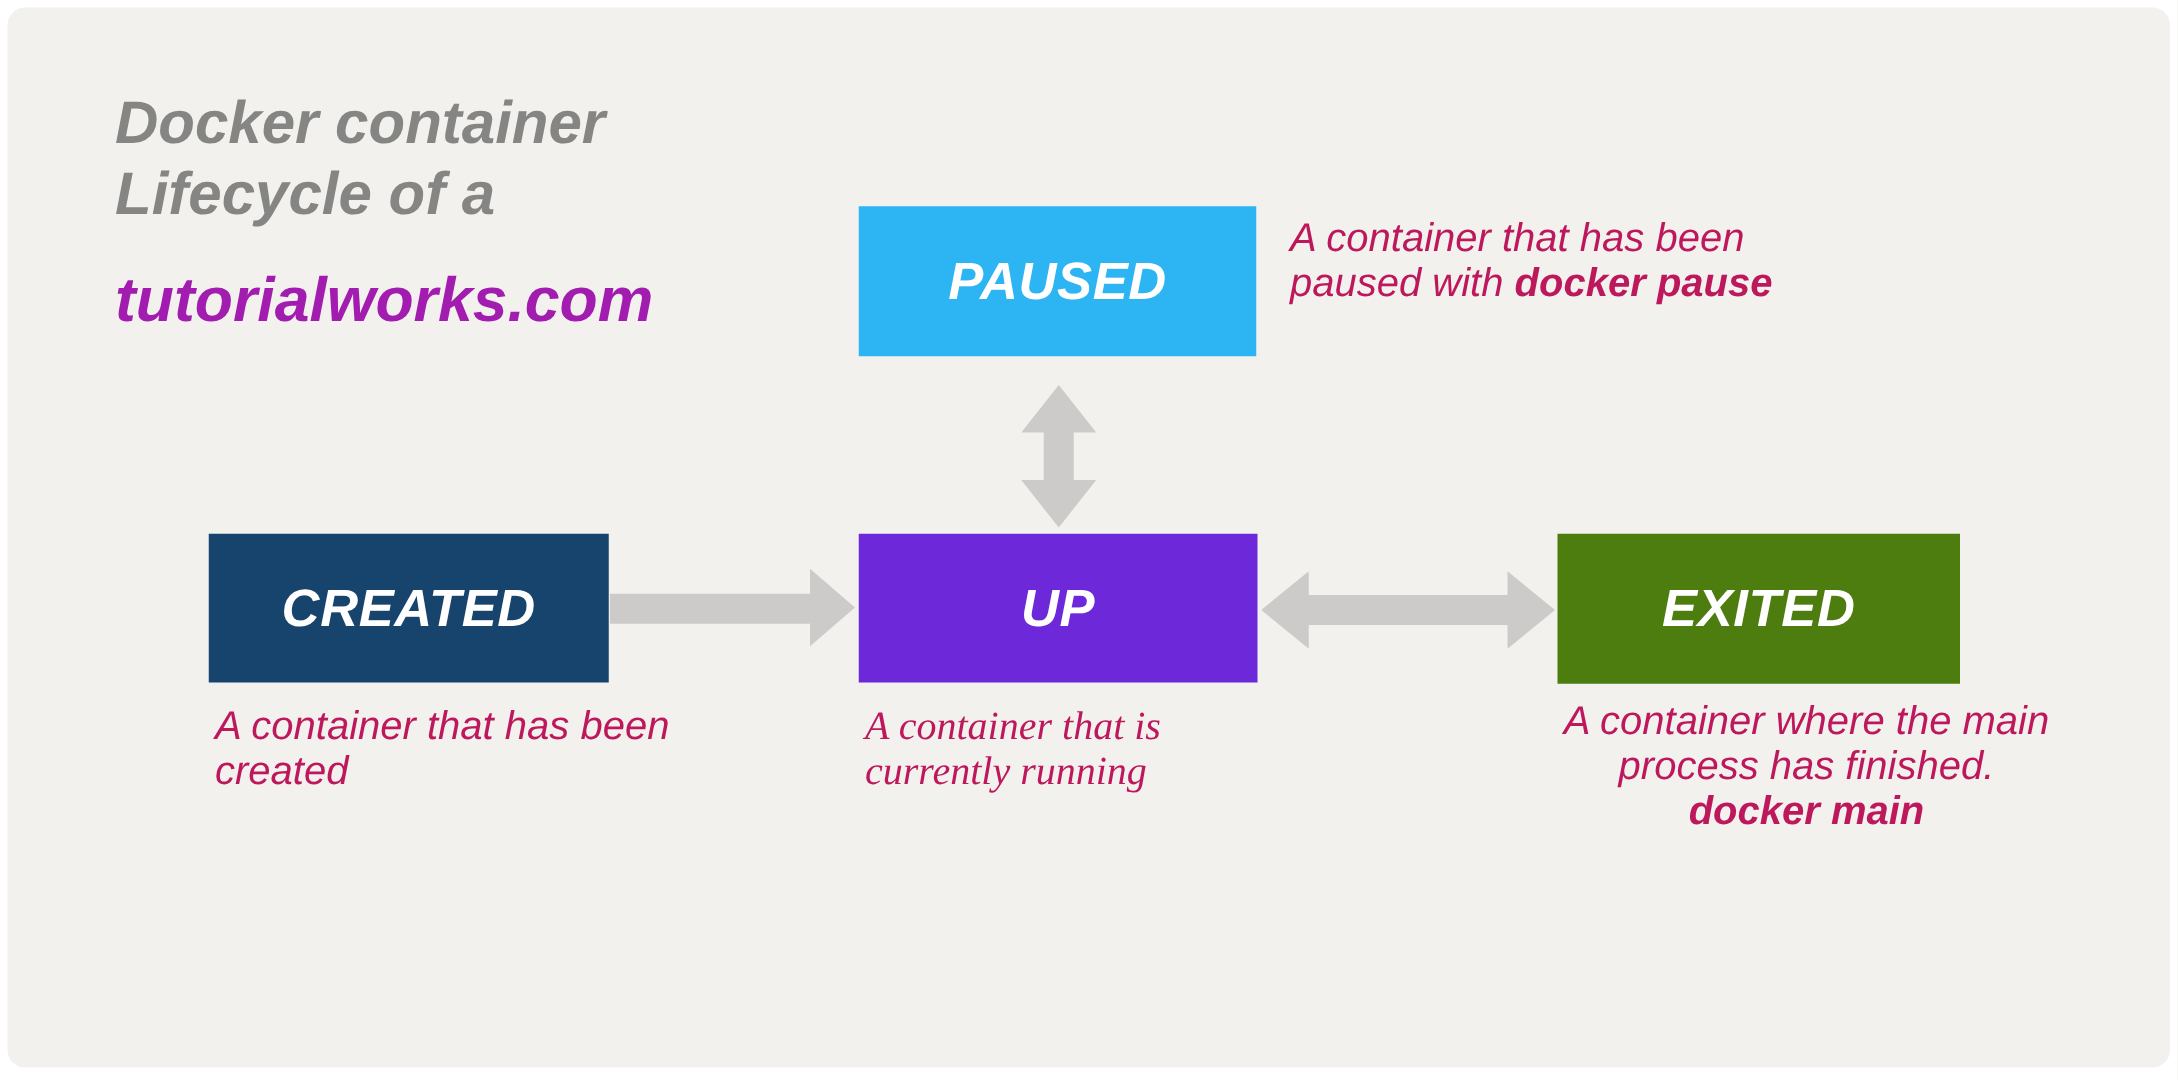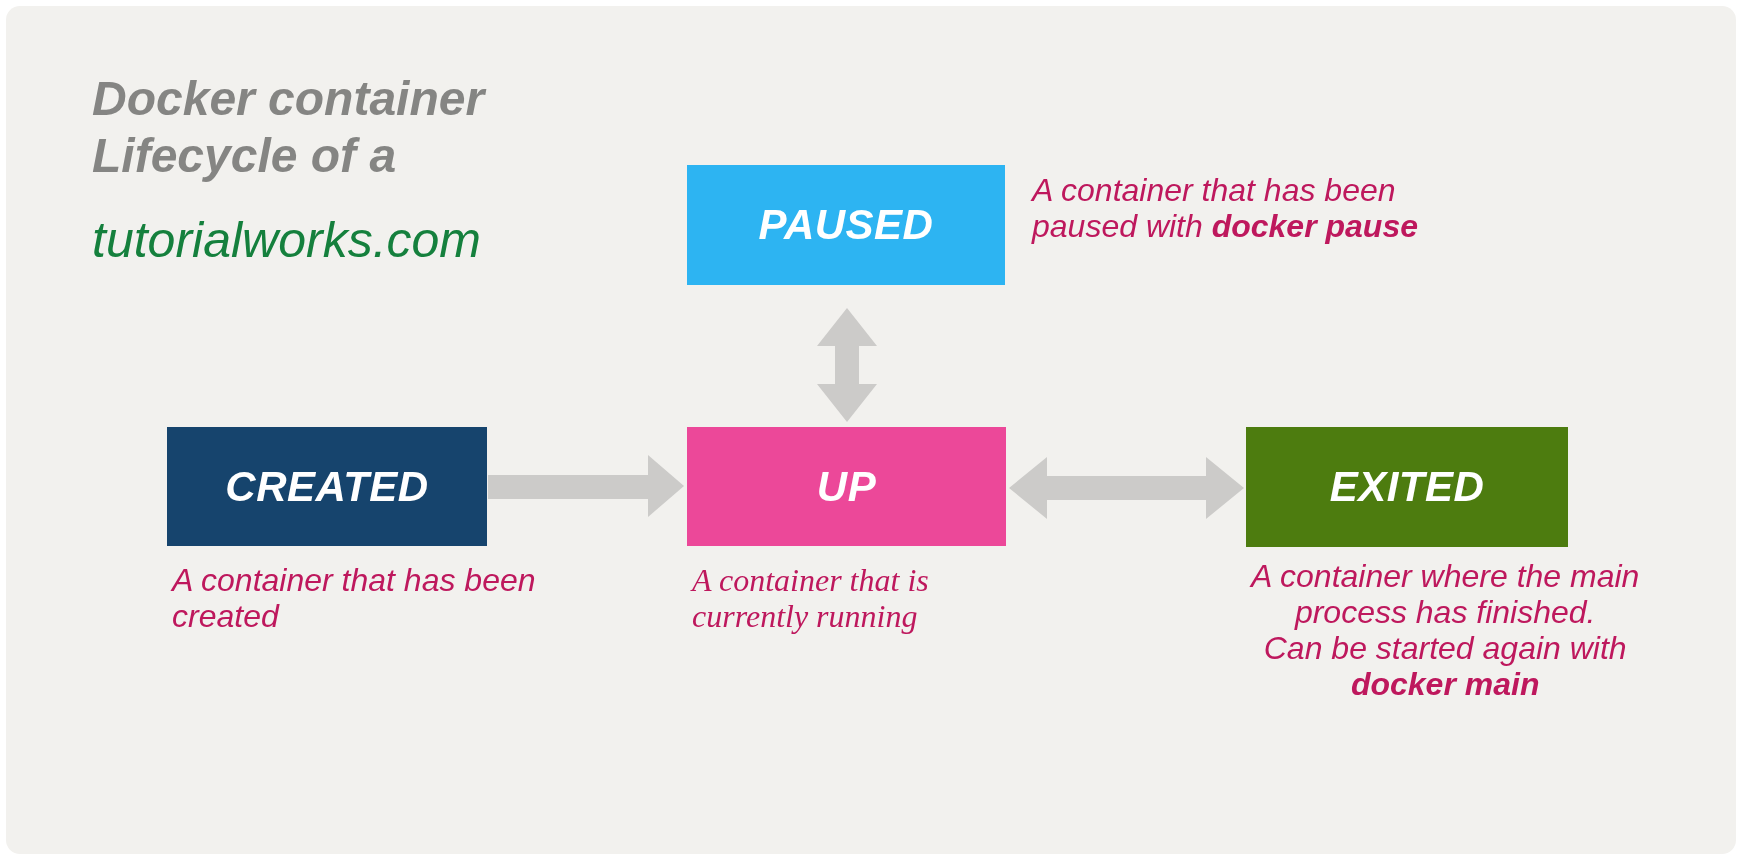--- a/index.html
+++ b/index.html
@@ -19,22 +19,22 @@
   .title{
     position:absolute;left:86px;top:64px;
     font-size:48px;line-height:57px;
     font-weight:bold;font-style:italic;
     color:#858583;
   }
   .title span{display:block;}
   .watermark{
     position:absolute;left:86px;top:206px;
     font-size:50px;line-height:56px;
-    font-weight:normal;font-style:italic;
-    color:#15803d;
+    font-weight:bold;font-style:italic;
+    color:#a21caf;
   }
   .node{
     position:absolute;
     display:flex;align-items:center;justify-content:center;
     color:#ffffff;
     font-size:42px;font-weight:bold;font-style:italic;
     letter-spacing:0.5px;
   }
   .node-paused{left:681px;top:159px;width:318px;height:120px;}
   .node-created{left:161px;top:421px;width:320px;height:119px;}
@@ -70,21 +70,21 @@
   <div class="watermark">tutorialworks.com</div>
 
   <div class="node node-paused" style="background-color: rgb(45, 180, 242);">
     <span>PAUSED</span>
   </div>
 
   <div class="node node-created" style="background-color: rgb(22, 68, 109);">
     <span>CREATED</span>
   </div>
 
-  <div class="node node-up" style="background-color: #ec4899;">
+  <div class="node node-up" style="background-color: #6d28d9;">
     <span>UP</span>
   </div>
 
   <div class="node node-exited" style="background-color: #4d7c0f;">
     <span>EXITED</span>
   </div>
 
   <svg class="arrow arrow-created-up" width="196" height="62">
     <g fill="#cccbc9">
       <rect x="0" y="20" width="162" height="24"></rect>
@@ -111,17 +111,16 @@
   </div>
 
   <div class="desc desc-up">
     <span class="line">A container that is</span>
     <span class="line">currently running</span>
   </div>
 
   <div class="desc desc-exited">
     <span class="line">A container where the main</span>
     <span class="line">process has finished.</span>
-    <span class="line">Can be started again with</span>
     <span class="line"><b>docker main</b></span>
   </div>
 
 </div>
 
 </body></html>

